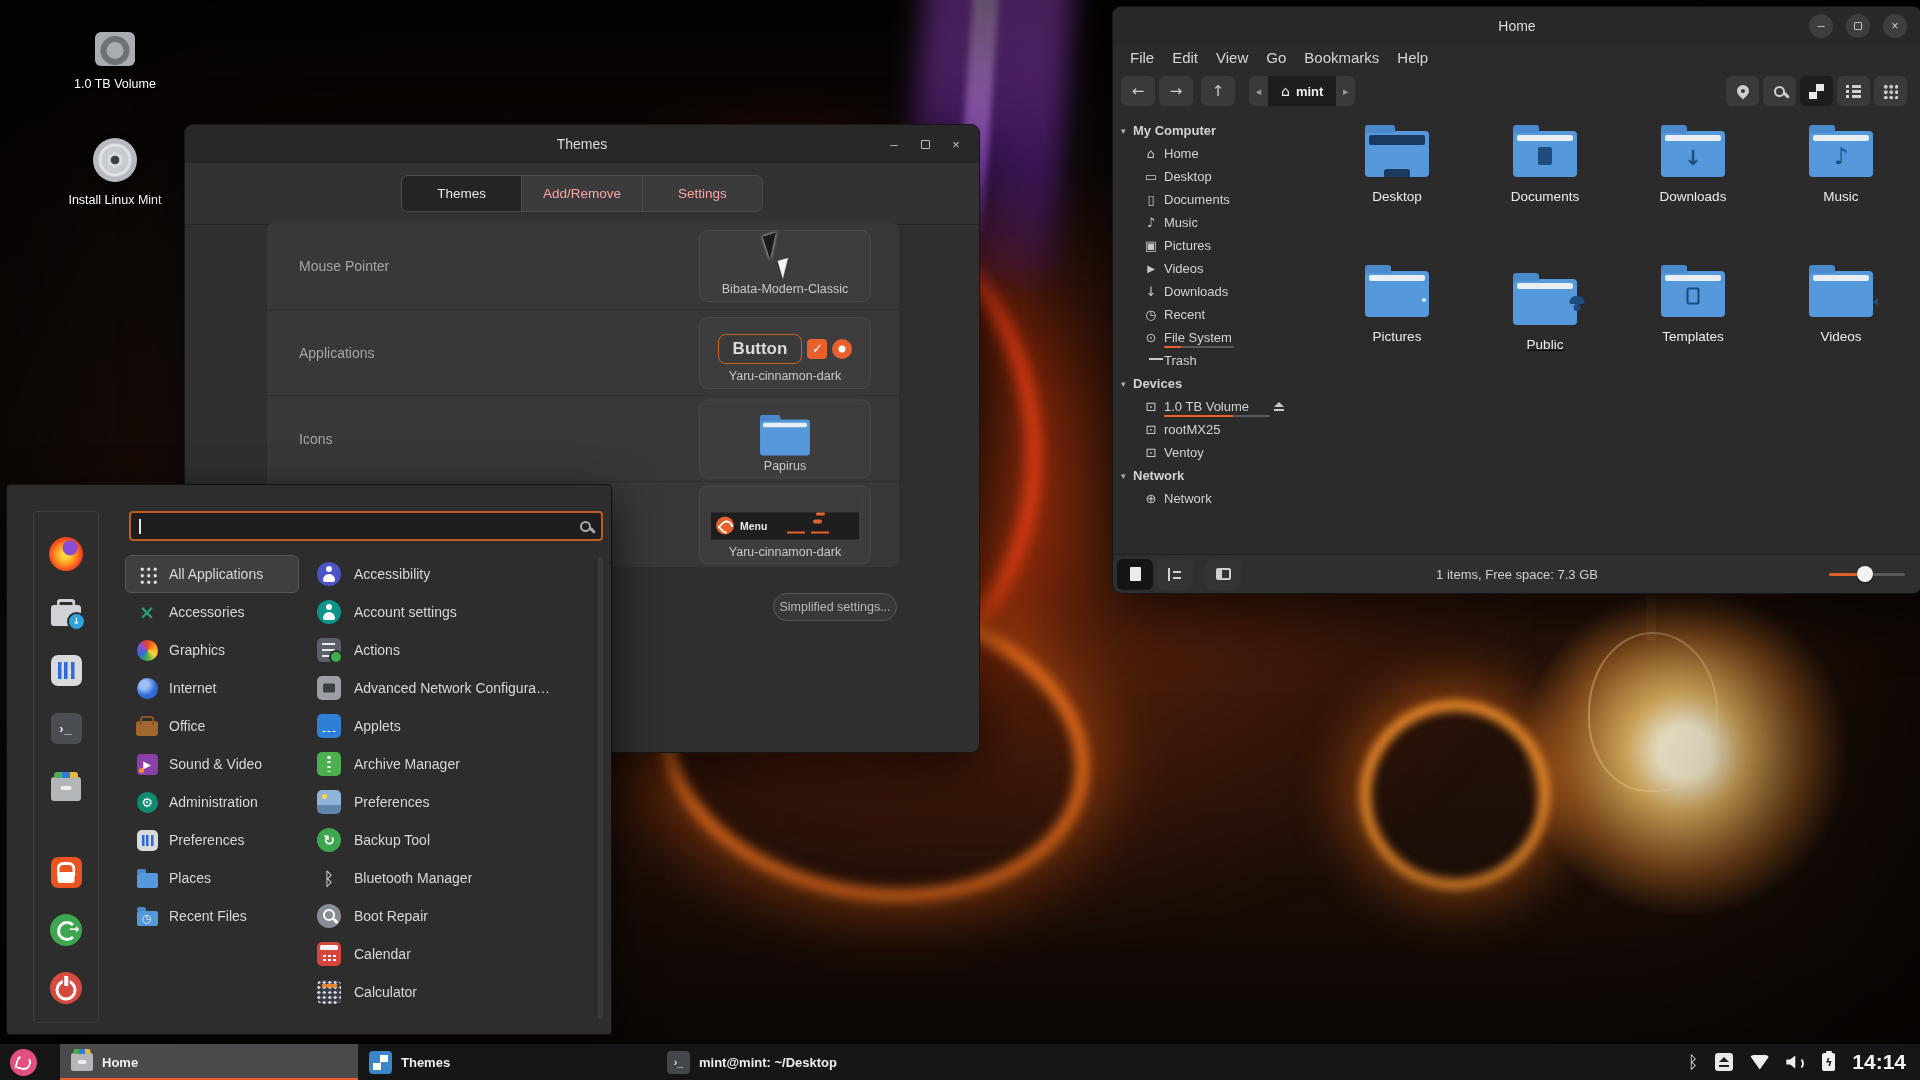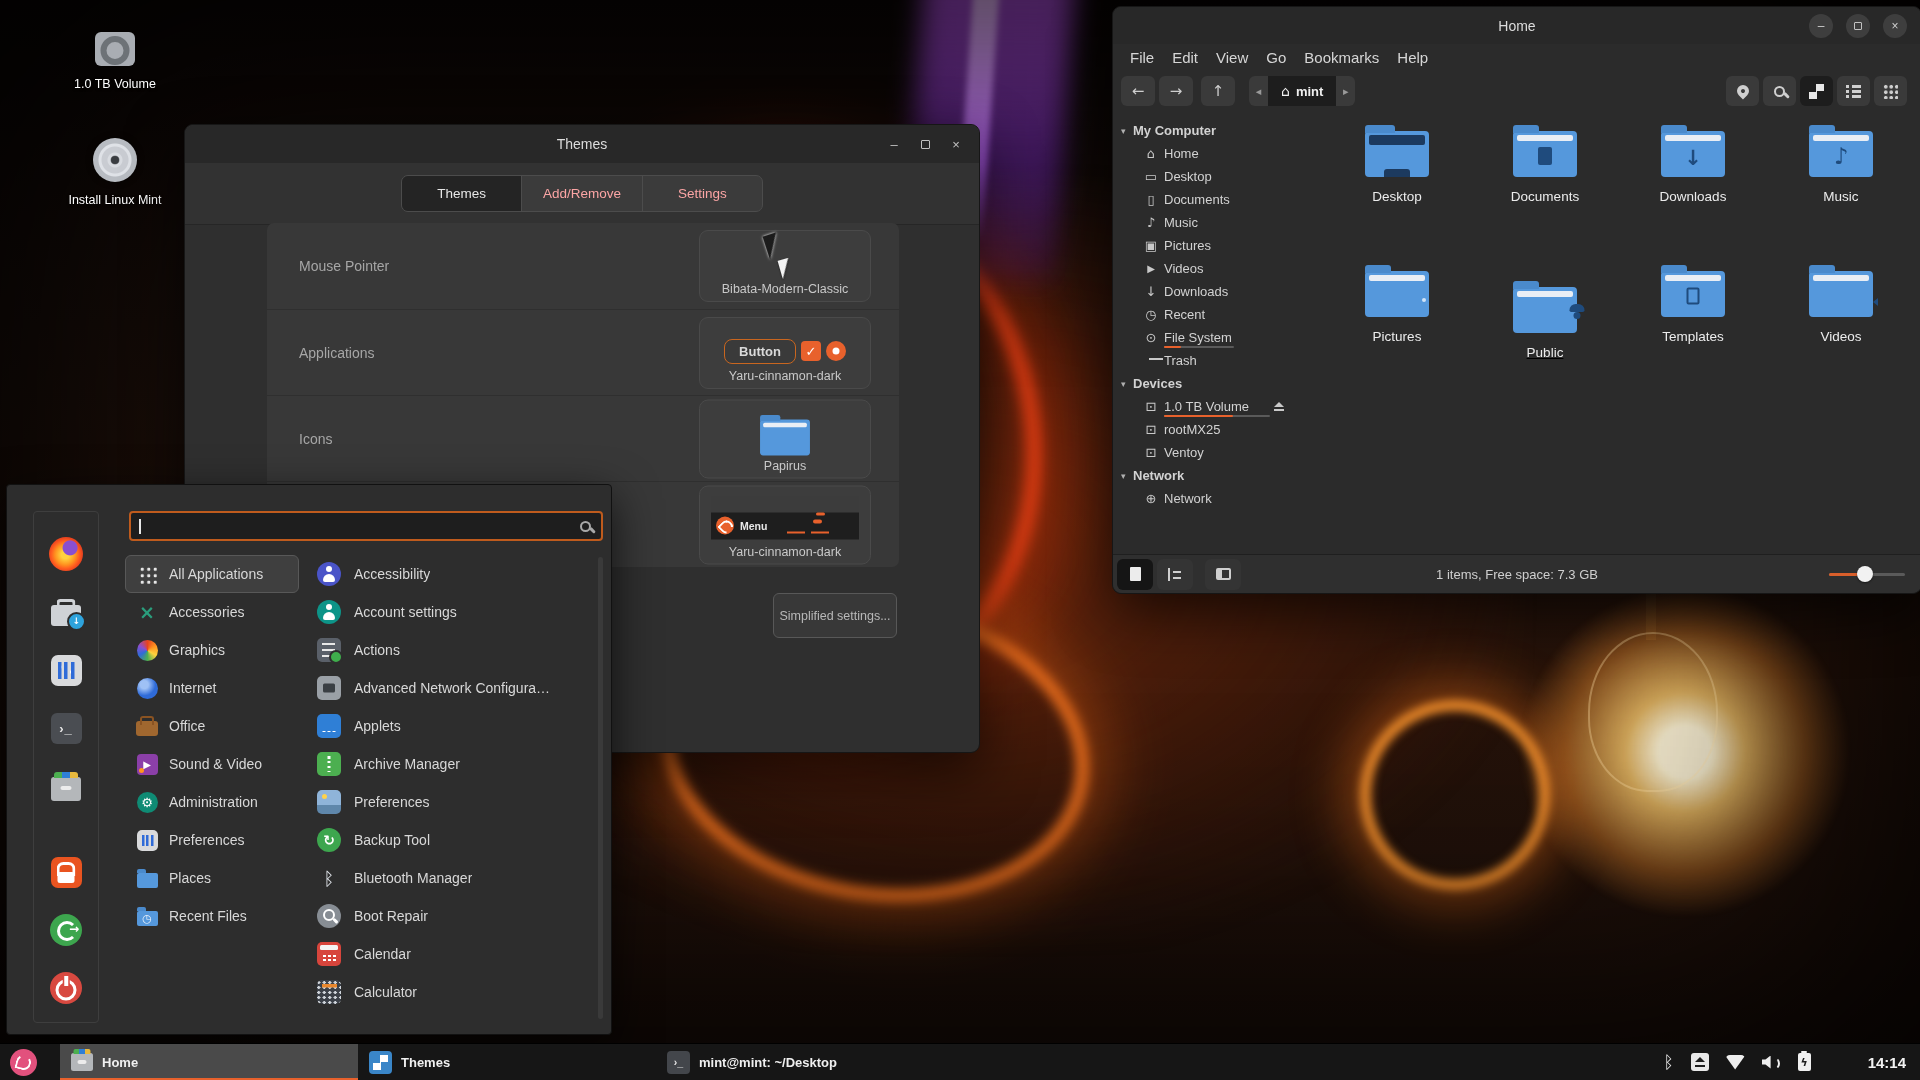--- a/index.html
+++ b/index.html
@@ -48,41 +48,41 @@
 .t-card { position:absolute; left:82px; top:98px; width:632px; background:#383838; border-radius:7px; }
 .t-row { position:relative; height:86px; display:flex; align-items:center; padding-left:32px; }
 .t-row + .t-row { border-top:1px solid #2f2f2f; }
 .t-row-label { font-size:14px; color:#a6a6a6; }
 .t-prev { position:absolute; right:28px; top:50%; transform:translateY(-50%); width:172px; height:72px; background:#3d3d3d; border:1px solid #4a4a4a; border-radius:9px; display:flex; flex-direction:column; align-items:center; justify-content:flex-end; padding-bottom:5px; cursor:pointer; }
 .t-prev-caption { font-size:12.5px; color:#c9c9c9; white-space:nowrap; }
 .t-prev.tall { height:79px; }
 .i-cursor { position:relative; width:0; height:0; border-top:19px solid #f4f4f4; border-right:11px solid transparent; transform:rotate(-16deg); margin-bottom:4px; filter:drop-shadow(0 1px 1px rgba(0,0,0,.6)); }
 .i-cursor::after { content:""; position:absolute; left:2px; top:-18px; width:4px; height:10px; background:#f4f4f4; transform:rotate(24deg); }
 .t-appprev { display:flex; align-items:center; gap:5px; margin-bottom:5px; }
-.mini-button { border:1.5px solid #c9661f; background:#3a3a3a; color:#dadada; font-size:13px; font-weight:bold; border-radius:8px; padding:4px 14px; }
+.mini-button { border:1.5px solid #c9661f; background:#3a3a3a; color:#dadada; font-size:17px; font-weight:bold; border-radius:8px; padding:4px 14px; }
 .mini-check { width:20px; height:20px; background:#e8612c; border-radius:4px; color:#fff; font-size:13px; font-weight:bold; display:flex; align-items:center; justify-content:center; }
 .mini-radio { width:20px; height:20px; background:#e8612c; border-radius:50%; position:relative; }
 .mini-radio::after { content:""; position:absolute; left:50%; top:50%; transform:translate(-50%,-50%); width:7px; height:7px; border-radius:50%; background:#fff; }
 .pfold { position:relative; width:64px; height:46px; background:#5598dc; border-radius:4px; }
 .pfold::before { content:""; position:absolute; left:0; top:-6px; width:26px; height:8px; background:#4a8acc; border-radius:3px 3px 0 0; }
 .pfold::after { content:""; position:absolute; left:4px; right:4px; top:4px; height:6px; background:#e9eef5; border-radius:2px; }
 .t-prev .pfold { transform:scale(.78); margin-bottom:-2px; }
 .mini-panel-win { width:148px; height:16px; background:#3c3c3c; }
 .mini-panel { width:148px; height:27px; background:#1e1e1e; display:flex; align-items:center; gap:6px; padding:0 5px; margin-bottom:5px; }
 .mp-logo { width:18px; height:18px; border-radius:50%; background:#e8612c; position:relative; flex:none; }
 .mp-logo::after { content:""; position:absolute; left:4px; top:4px; width:9px; height:9px; border:2px solid #fff; border-radius:50% 50% 50% 0; transform:rotate(45deg); border-right-color:transparent; }
 .mp-menu-label { font-size:10.5px; font-weight:bold; color:#e8e8e8; }
 .mp-icons { display:flex; gap:6px; margin-left:14px; }
 .mp-ic { position:relative; width:18px; height:16px; border-bottom:2px solid #e8612c; padding-bottom:2px; }
 .mp-folder { width:18px; height:12px; background:#cbb174; border-radius:2px; position:relative; }
 .mp-folder::before { content:""; position:absolute; left:2px; top:2px; right:2px; height:3px; background:#efe3c2; }
 .mp-toggles { width:18px; height:12px; background:#ececec; border-radius:2px; position:relative; }
 .mp-toggles::before { content:""; position:absolute; left:2px; top:2px; width:9px; height:3.5px; background:#e8612c; border-radius:2px; }
 .mp-toggles::after { content:""; position:absolute; left:5px; bottom:2px; width:9px; height:3.5px; background:#e8612c; border-radius:2px; }
-.t-simplified { position:absolute; left:588px; top:468px; width:124px; height:45px; background:#383838; border:1px solid #585858; border-radius:6px; color:#b8b8b8; font-size:12.5px; display:flex; align-items:center; justify-content:center; cursor:pointer; }
+.t-simplified { position:absolute; left:588px; top:468px; width:124px; height:28px; background:#383838; border:1px solid #585858; border-radius:14px; color:#b8b8b8; font-size:12.5px; display:flex; align-items:center; justify-content:center; cursor:pointer; }
 
 
 .mouse-cursor { position:absolute; left:766px; top:234px; z-index:6; width:0; height:0; border-top:24px solid #1c1c1c; border-right:14px solid transparent; transform:rotate(-18deg); filter:drop-shadow(0 0 1.5px #fff); }
 .mouse-cursor::after { content:""; position:absolute; left:3px; top:-23px; width:5px; height:13px; background:#1c1c1c; transform:rotate(24deg); }
 
 
 .fm-win { left:1112px; top:6px; width:810px; height:588px; z-index:3; background:#2b2b2b; display:flex; flex-direction:column; }
 .f-titlebar { height:37px; background:#282828; border-radius:9px 9px 0 0; flex:none; }
 .f-wbtn { width:24px; height:24px; border-radius:50%; background:#3e3e3e; color:#cfcfcf; font-size:12px; display:flex; align-items:center; justify-content:center; cursor:pointer; }
 .f-wbtn .sq-btn { width:8px; height:8px; border-width:1.3px; transform:rotate(0deg); }
@@ -256,21 +256,21 @@
 .ti-bt { color:#eee; font-size:17px; font-family:"DejaVu Sans",sans-serif; }
 .ti-eject { width:18px; height:18px; background:#e8e8e8; border-radius:3px; position:relative; }
 .ti-eject::before { content:""; position:absolute; left:4px; top:4px; border-left:5px solid transparent; border-right:5px solid transparent; border-bottom:5px solid #1d1d1d; }
 .ti-eject::after { content:""; position:absolute; left:4px; bottom:4px; width:10px; height:2.5px; background:#1d1d1d; }
 .ti-wifi { width:19px; height:15px; background:#eee; clip-path:polygon(50% 100%, 0 12%, 12% 0, 88% 0, 100% 12%); border-radius:4px; }
 .ti-vol { position:relative; width:19px; height:15px; }
 .ti-vol::before { content:""; position:absolute; left:0; top:1px; width:12px; height:13px; background:#eee; clip-path:polygon(0 30%, 32% 30%, 75% 0, 75% 100%, 32% 70%, 0 70%); }
 .ti-vol::after { content:""; position:absolute; right:1px; top:2.5px; width:8px; height:9px; border:2px solid transparent; border-right-color:#eee; border-radius:50%; }
 .ti-batt { position:relative; width:13px; height:18px; background:#f0f0f0; border-radius:2px; color:#1d1d1d; font-size:11px; font-weight:bold; display:flex; align-items:center; justify-content:center; font-family:"DejaVu Sans",sans-serif; }
 .ti-batt::before { content:""; position:absolute; left:50%; top:-2.5px; transform:translateX(-50%); width:6px; height:2.5px; background:#f0f0f0; border-radius:1px; }
-.tb-clock { font-size:15px; font-weight:bold; color:#f2f2f2;margin-left:40px; }
+.tb-clock { font-size:21px; font-weight:bold; color:#f2f2f2; }
 </style>
 </head>
 <body>
 
 <div class="stage">
 
   <div class="bg">
     <div class="bg-warm"></div>
     <div class="neon-ellipse1"></div>
     <div class="neon-ellipse2"></div>
@@ -507,21 +507,21 @@
         <div class="tile" style="left:472px;top:20px;">
           <div class="pfold">
               <span class="fg gi g-note">♪</span>
             </div>
           <div class="tlabel">Music</div>
         </div>
         <div class="tile" style="left:28px;top:160px;">
           <div class="pfold"><span class="fg g-img"></span></div>
           <div class="tlabel">Pictures</div>
         </div>
-        <div class="tile" style="left:176px;top:176px;text-decoration:underline;">
+        <div class="tile" style="left:176px;top:168px;text-decoration:underline;">
           <div class="pfold"><span class="fg g-person"></span></div>
           <div class="tlabel">Public</div>
         </div>
         <div class="tile" style="left:324px;top:160px;">
           <div class="pfold">
               <span class="fg g-tmpl"></span>
             </div>
           <div class="tlabel">Templates</div>
         </div>
         <div class="tile" style="left:472px;top:160px;">

